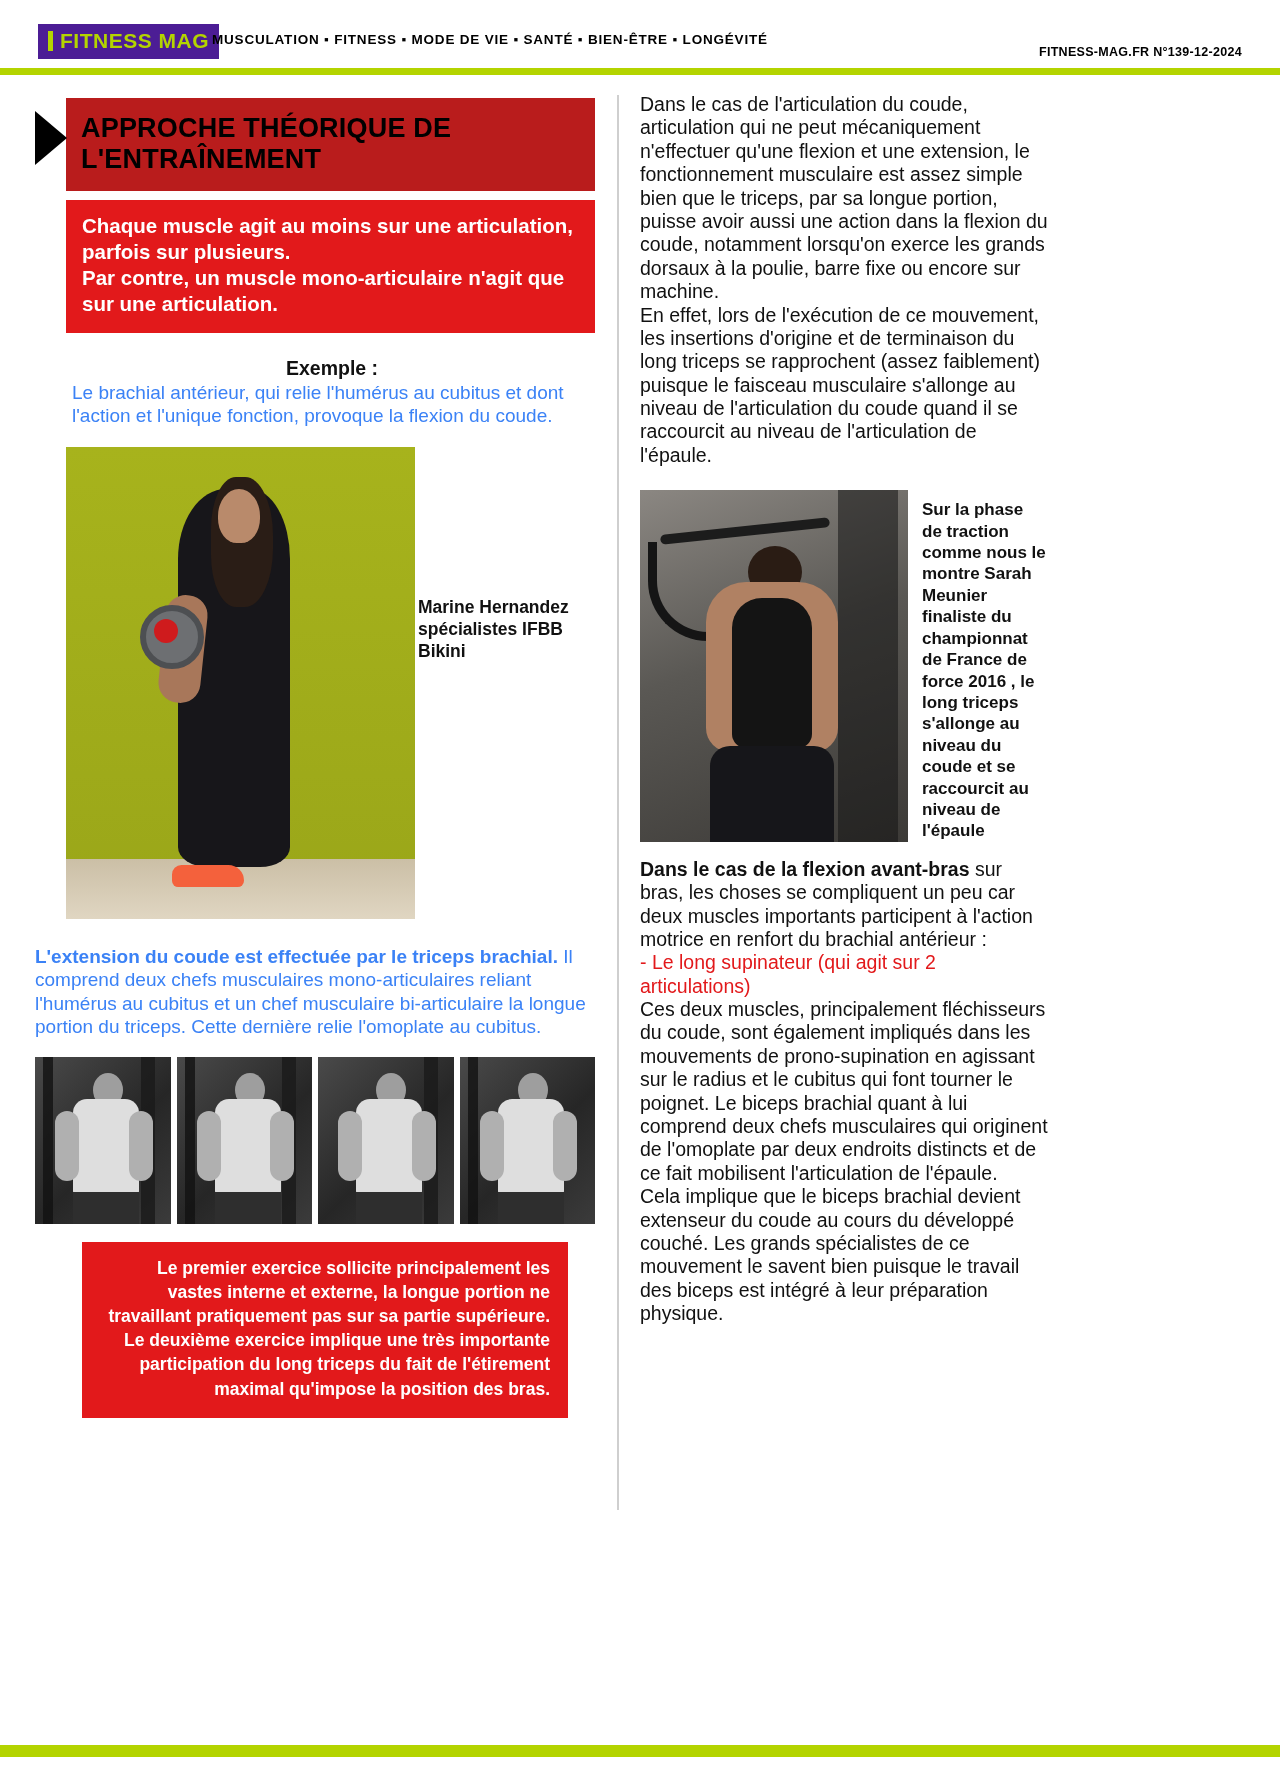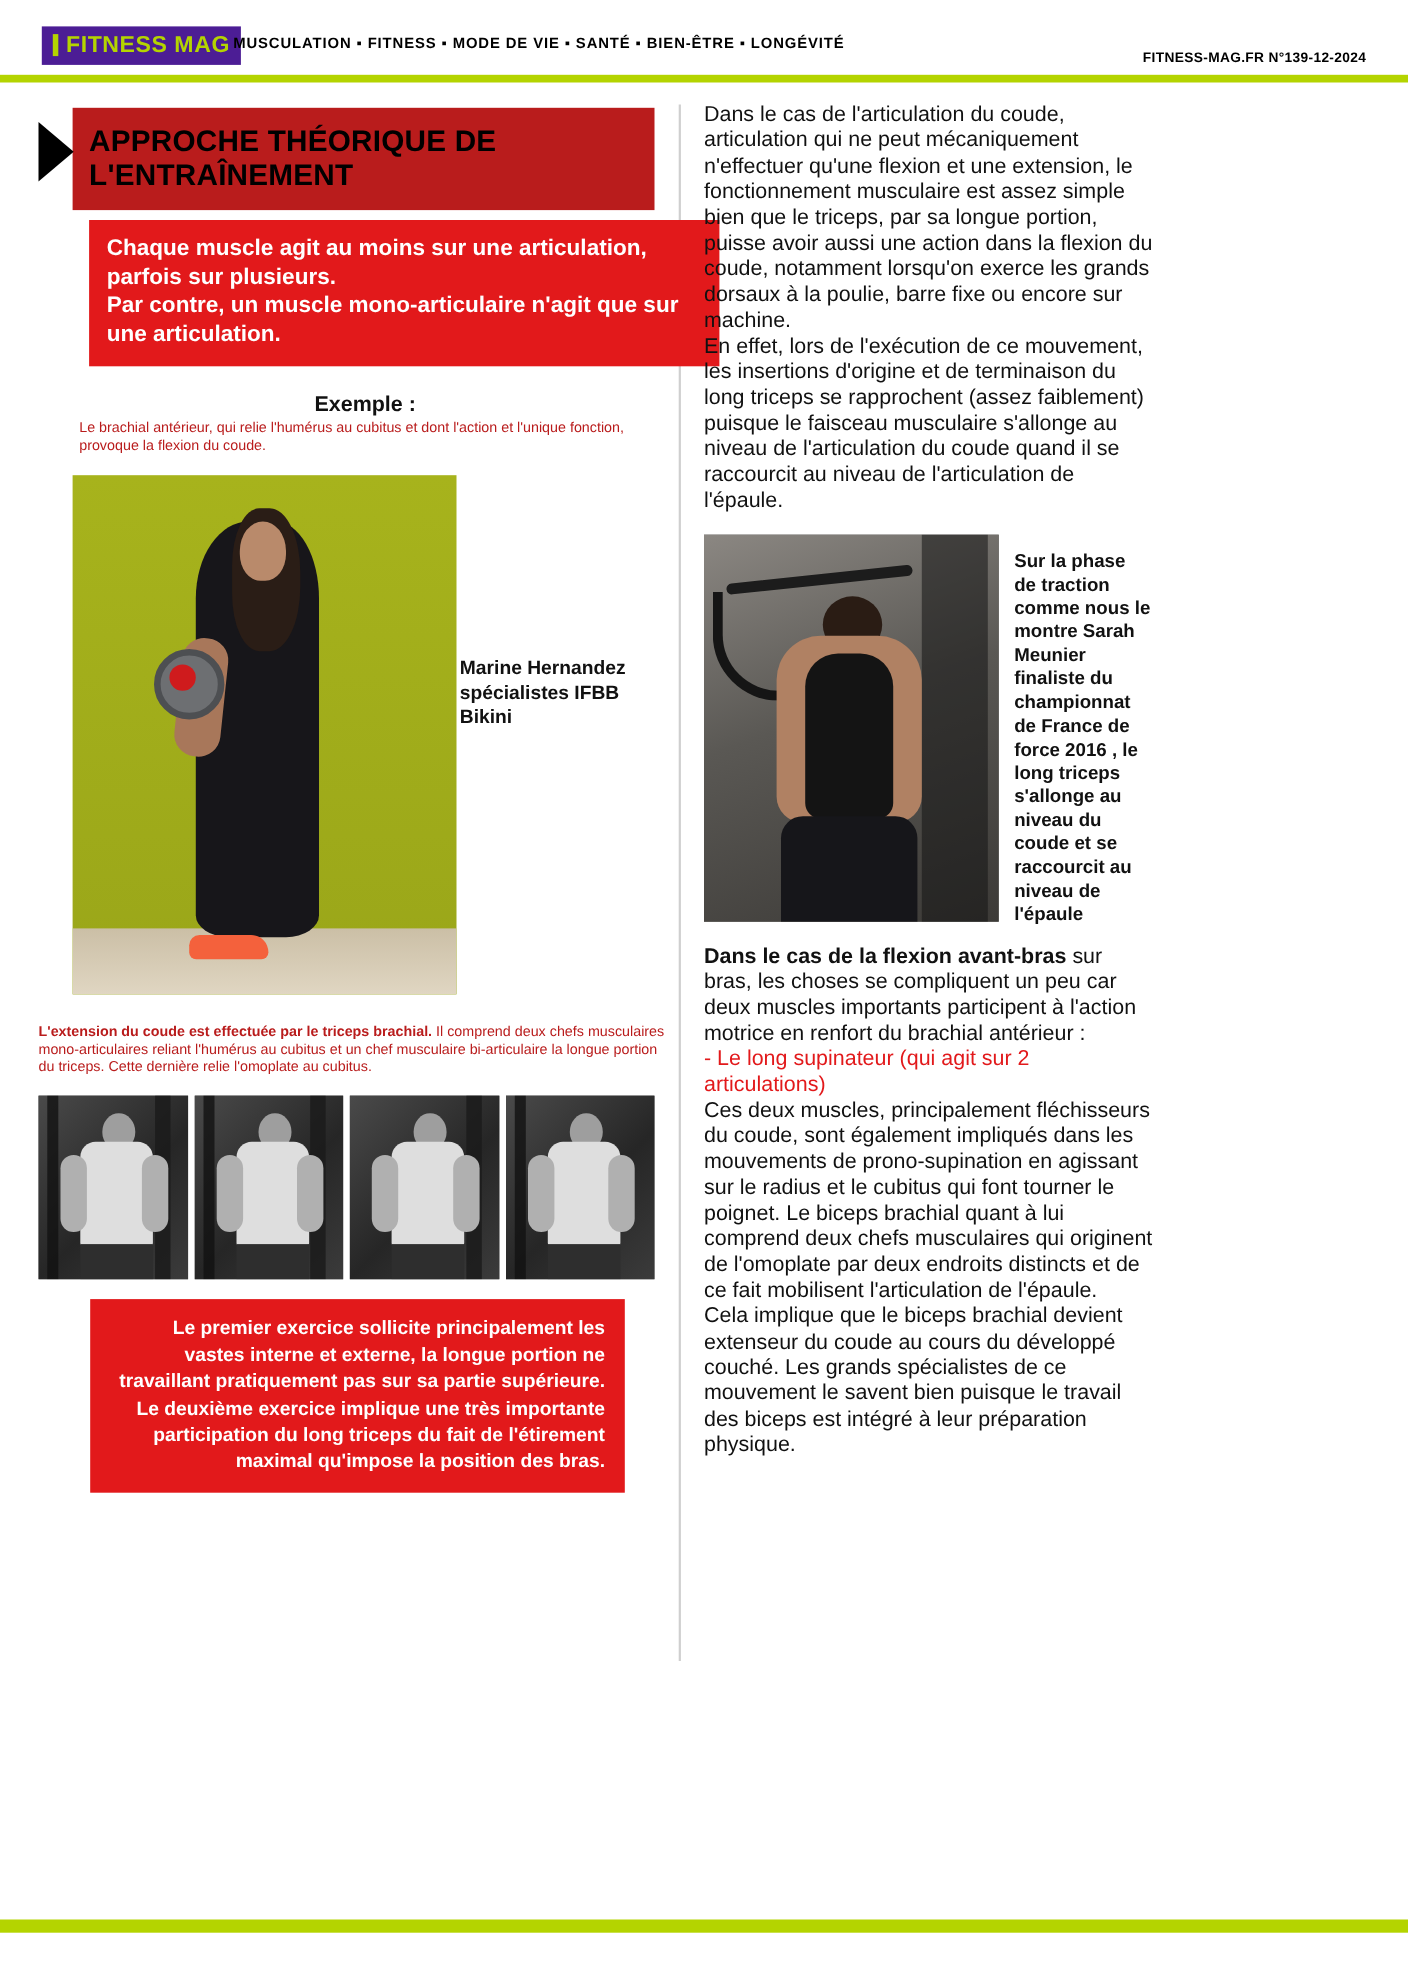--- a/index.html
+++ b/index.html
@@ -128,41 +128,41 @@
   }
 
   
   .red-box {
     background: #e2191b;
     color: #ffffff;
     font-weight: bold;
     box-sizing: border-box;
   }
   .red-box-1 {
-    margin-left: 46px;
+    margin-left: 31px;
     margin-top: 9px;
-    width: 573px;
+    width: 529px;
     padding: 13px 16px 15px 16px;
     font-size: 20.5px;
     line-height: 1.28;
   }
   .red-box-2 {
     margin-left: 47px;
     margin-top: 18px;
     width: 486px;
     padding: 14px 18px 17px 18px;
     font-size: 17.5px;
     line-height: 1.38;
   }
 
   
   .body-text {
-    font-size: 13px;
+    font-size: 19px;
     line-height: 1.24;
-    color: #b91c1c;
+    color: #3b82f6;
     font-family: "Liberation Sans", sans-serif;
   }
   .example-block {
     margin-left: 37px;
     margin-top: 24px;
     width: 520px;
   }
   .example-label {
     font-weight: bold;
     font-size: 19.5px;
@@ -330,21 +330,21 @@
   
   .r-text {
     font-size: 19.5px;
     line-height: 1.2;
     color: #111;
   }
   .r-photo-wrap {
     margin-top: 14px;
     display: flex;
     gap: 14px;
-    align-items: center;
+    align-items: flex-end;
   }
   .photo-sarah {
     width: 268px;
     height: 352px;
     position: relative;
     overflow: hidden;
     background: #5d5b57;
   }
   .sarah-bg {
     position: absolute; inset: 0;

